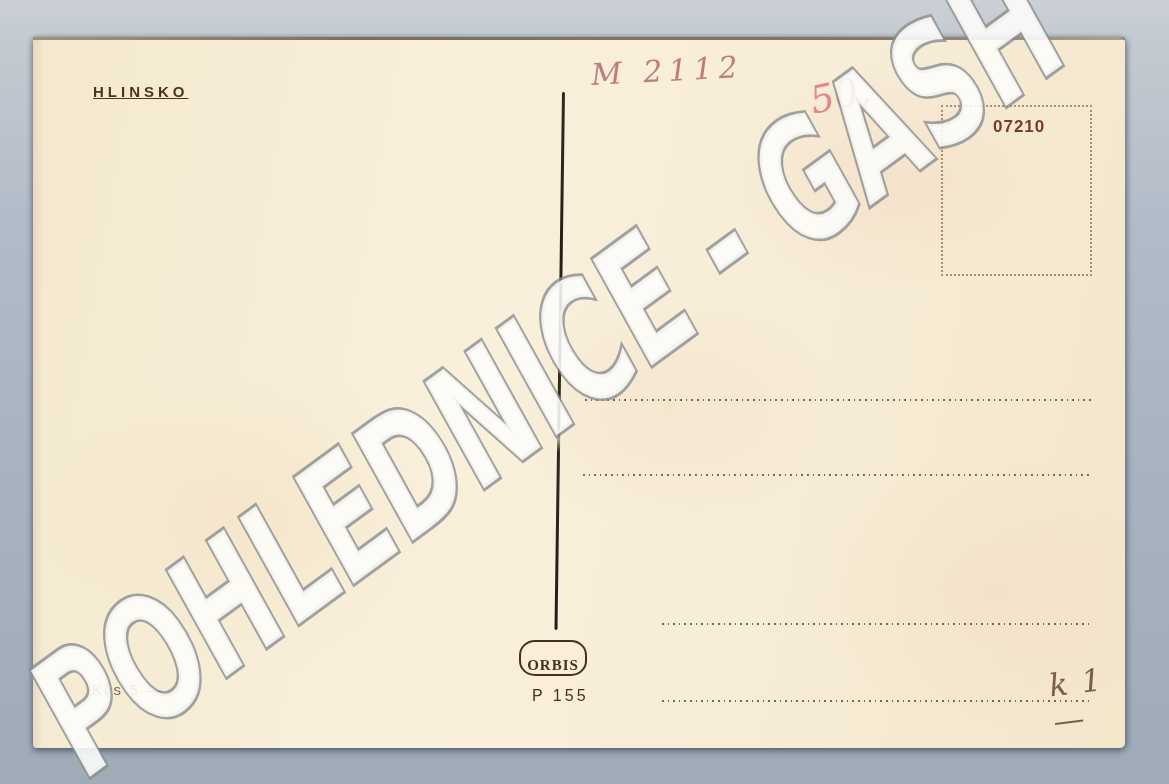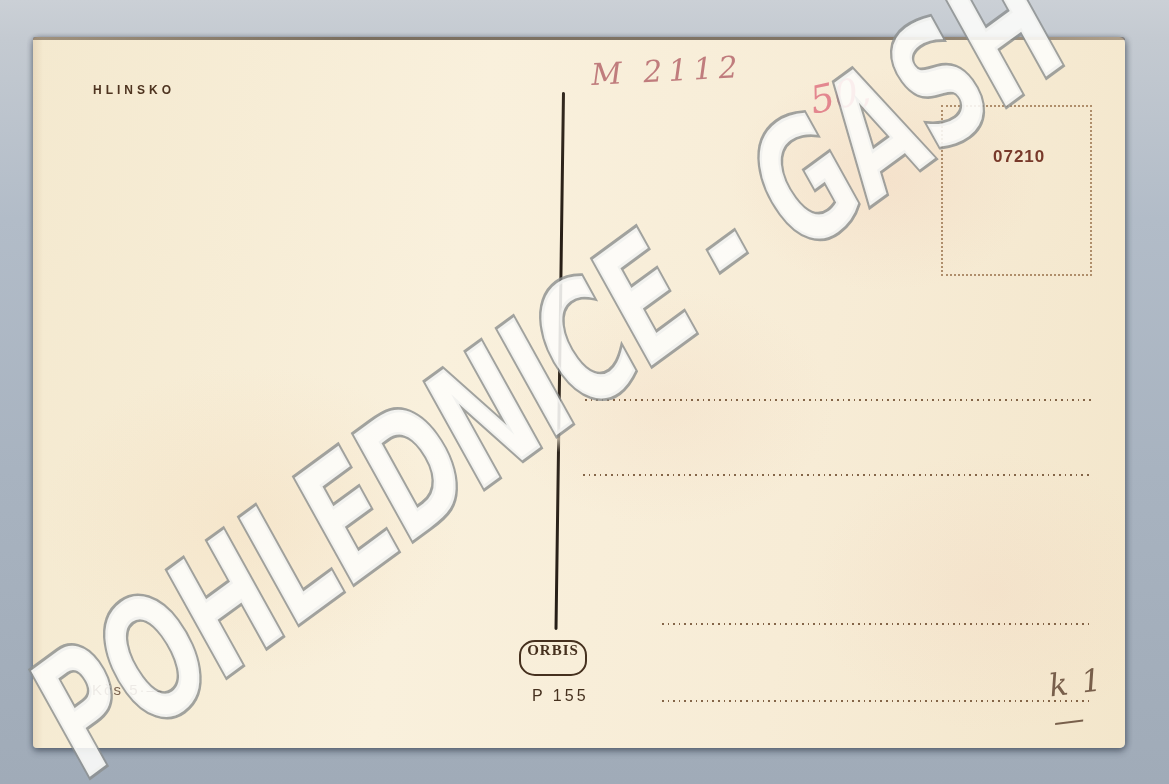--- a/index.html
+++ b/index.html
@@ -30,49 +30,49 @@
     border-radius:4px 6px 0 0;
   }
   .card::after{ 
     content:"";position:absolute;left:0;top:0;bottom:0;width:10px;
     background:linear-gradient(90deg, rgba(150,110,70,.14), transparent);
     border-radius:4px 0 0 4px;
   }
   
   .location{
     position:absolute;left:60px;top:46px;
-    font-size:12px;font-weight:600;letter-spacing:4px;color:#4e3420;
+    font-size:15px;font-weight:600;letter-spacing:4px;color:#4e3420;text-decoration:underline;
   }
   .divider{
     position:absolute;left:529px;top:55px;width:3px;height:538px;
     background:linear-gradient(180deg,
       rgba(34,24,15,.92) 0%, rgba(30,21,13,.96) 30%, rgba(34,24,15,.9) 62%,
       rgba(34,24,15,.35) 64.5%, rgba(30,21,13,.92) 67%, rgba(26,18,11,.95) 100%);
     border-radius:2px;transform:rotate(0.8deg);transform-origin:top center;
   }
   .stamp-box{
     position:absolute;left:908px;top:68px;width:147px;height:167px;
     border:2px dotted rgba(152,112,74,.75);
   }
   .stamp-number{
     position:absolute;left:50px;top:10px;
-    font-size:17px;font-weight:600;letter-spacing:1px;color:#78392a;margin-top:30px;
+    font-size:17px;font-weight:600;letter-spacing:1px;color:#78392a;
   }
   .addr{
     position:absolute;height:2px;
     background:repeating-linear-gradient(90deg, rgba(112,78,48,.85) 0 1.6px, transparent 1.6px 5.6px);
   }
   .addr1{left:552px;top:362px;width:507px;}
   .addr2{left:550px;top:437px;width:509px;}
   .addr3{left:629px;top:586px;width:430px;}
   .addr4{left:629px;top:663px;width:430px;}
   .orbis{
     position:absolute;left:486px;top:603px;width:64px;height:32px;
     border:2px solid #46311f;border-radius:16px/15px;
-    display:flex;align-items:flex-start;justify-content:center;
+    display:flex;align-items:flex-end;justify-content:center;
   }
   .orbis span{
     font-family:"Liberation Serif", serif;
     font-size:15px;font-weight:600;letter-spacing:1px;color:#46311f;
   }
   .print-code{
     position:absolute;left:499px;top:650px;
     font-size:16px;font-weight:400;letter-spacing:3px;color:#46311f;
   }
   .price{

